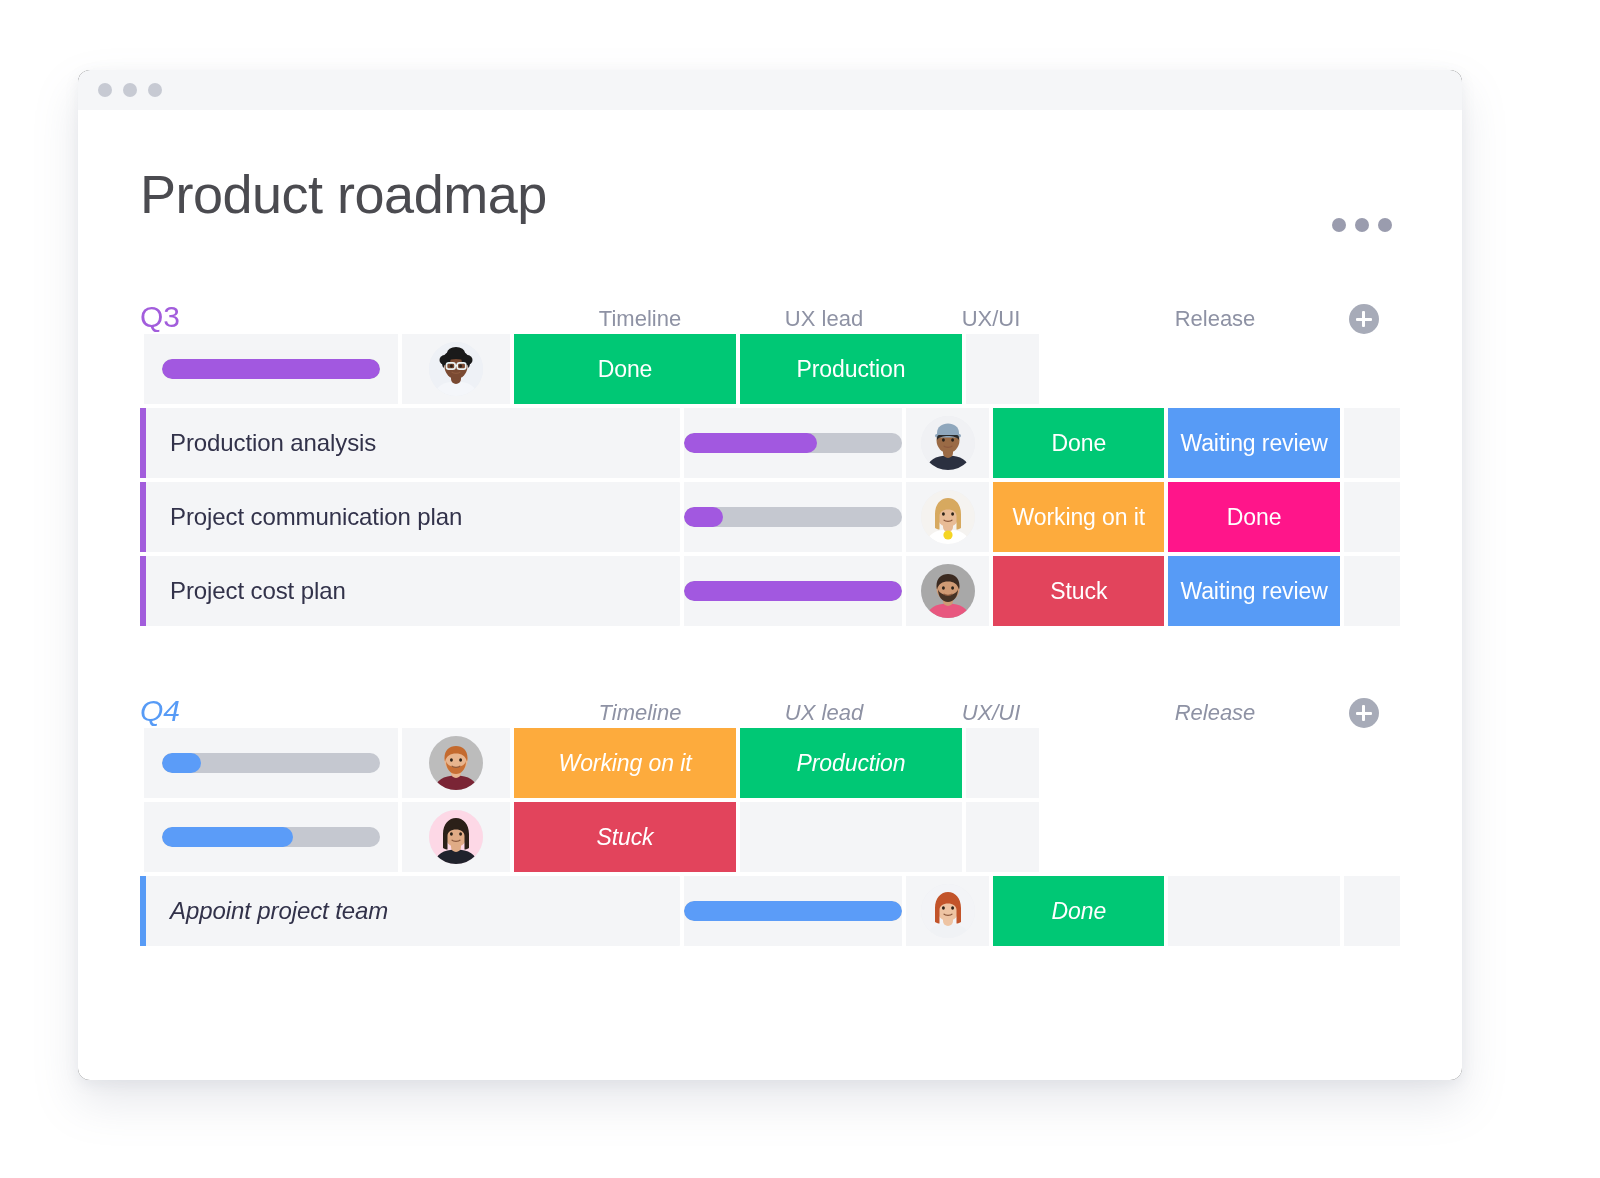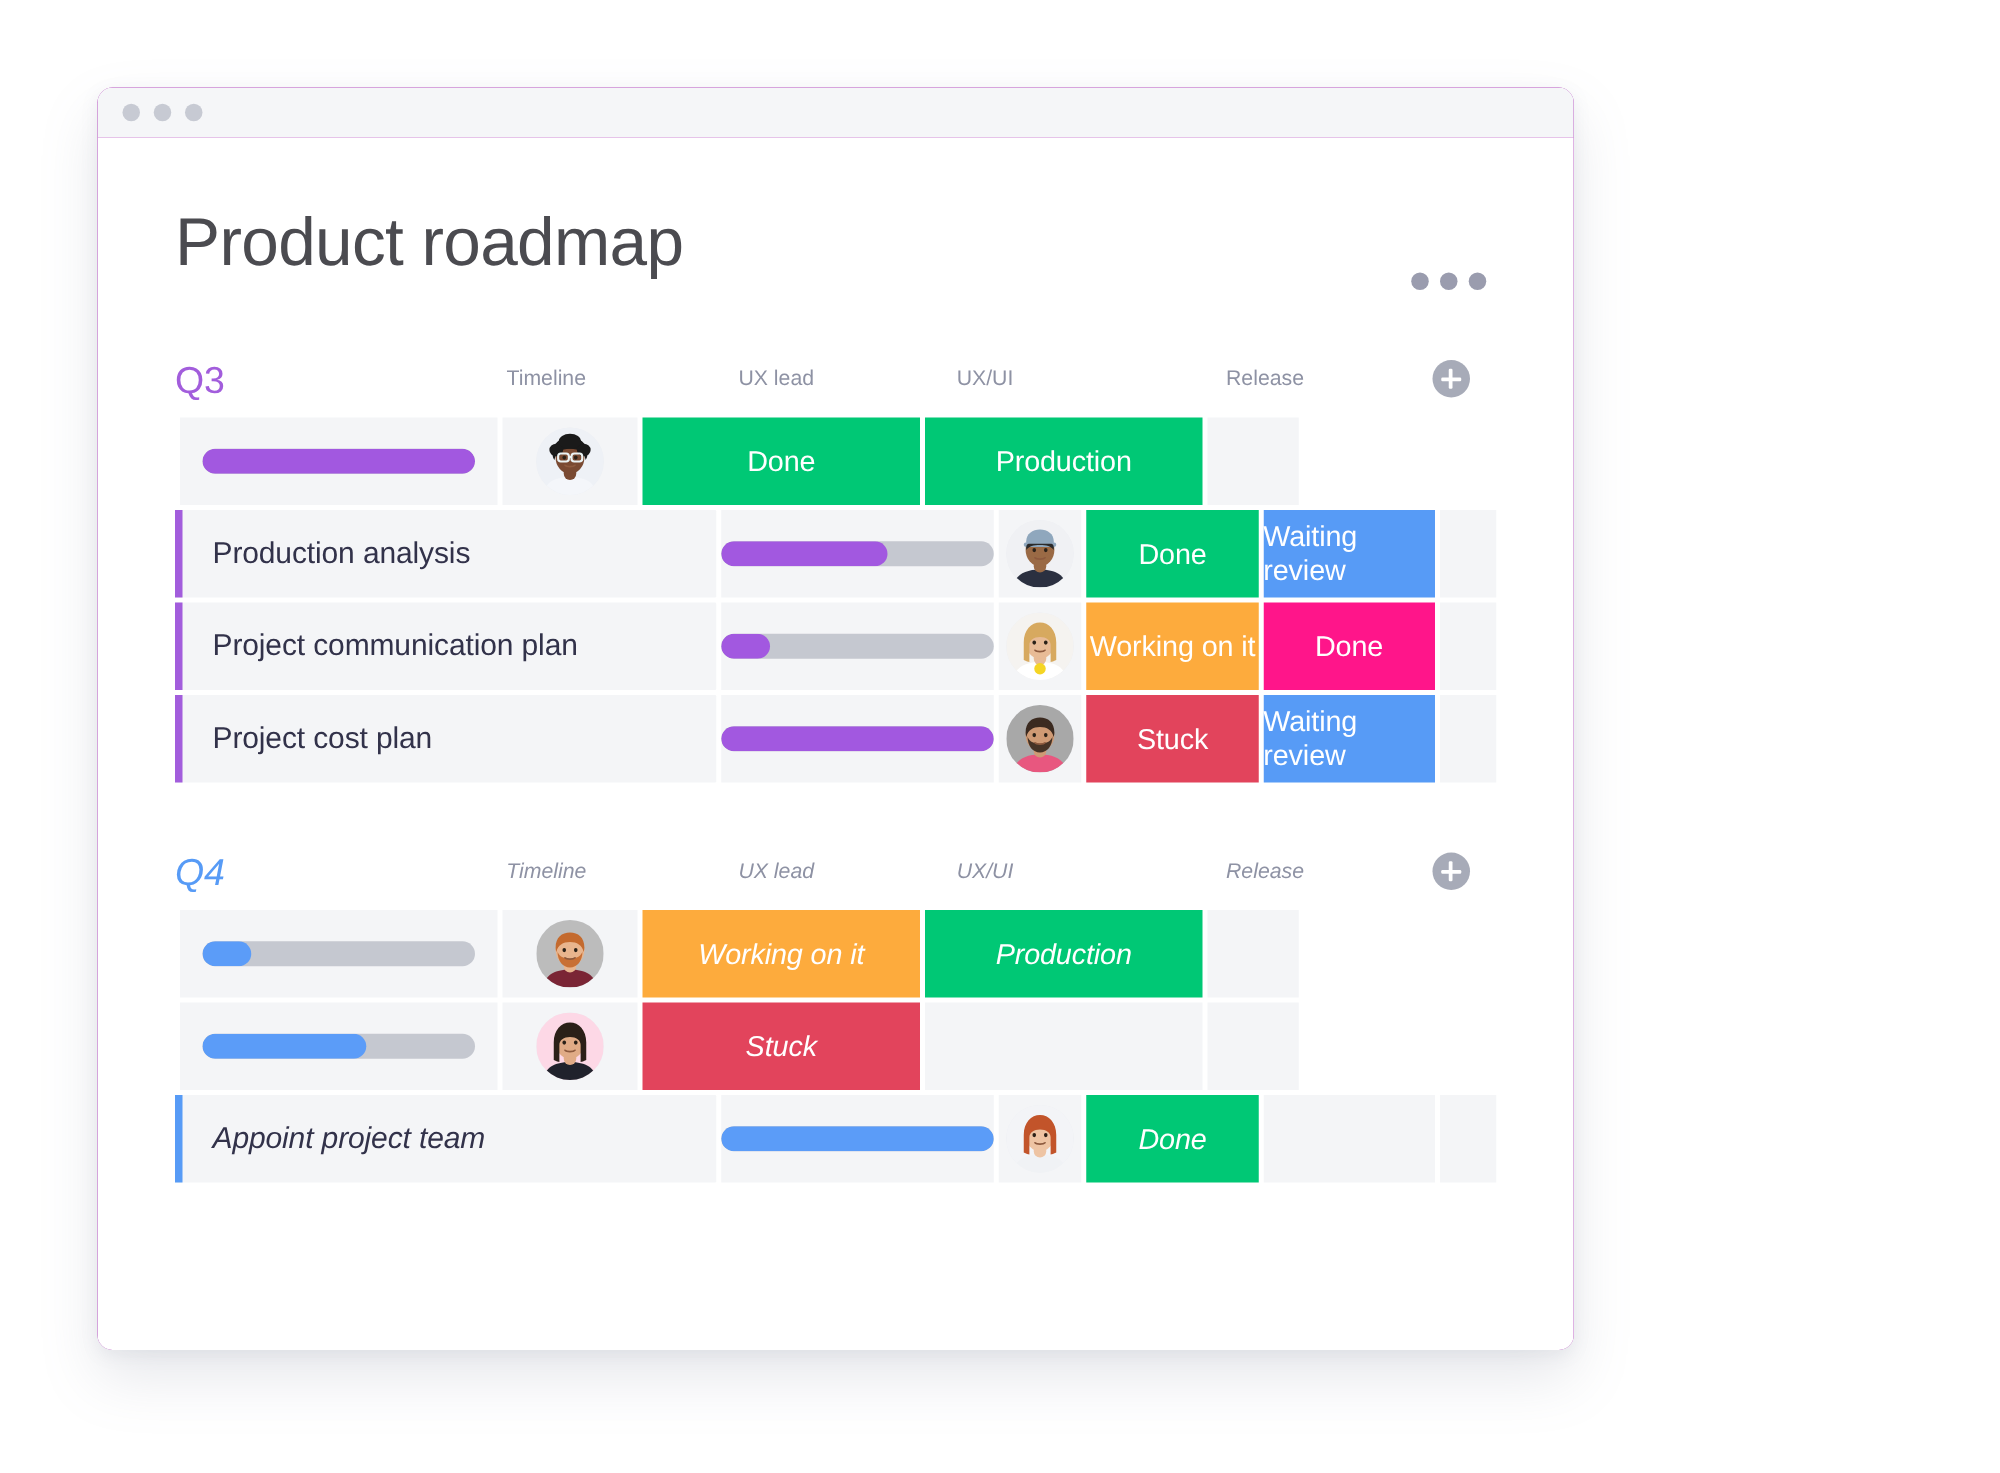--- a/index.html
+++ b/index.html
@@ -17,23 +17,23 @@
     width: 1600px;
     height: 1178px;
     background: #ffffff;
   }
 
   
   .window {
     position: absolute;
     left: 78px;
     top: 70px;
-    width: 1181px;
+    width: 1384px;
     height: 1010px;
-    background: #a21caf;
+    background: #404040;
     border-radius: 12px;
     box-shadow: 0 22px 46px rgba(120,128,150,0.18),
                 0 4px 14px rgba(120,128,150,0.10);
     overflow: hidden;
   }
 
   .titlebar {
     height: 40px;
     background: #f5f6f8;
     display: flex;
@@ -83,38 +83,38 @@
     display: block;
   }
 
   
   .group { margin-top: 0; }
   .group.q3 { margin-top: 56px; }
   .group.q4 { margin-top: 56px; font-style: italic; }
 
   .group-head {
     display: flex;
-    align-items: flex-start;
+    align-items: flex-end;
     height: 46px;
   }
   .group-name {
     font-size: 30px;
     font-weight: 400;
     letter-spacing: -0.2px;
   }
   .group-name.purple { color: #a25ddc; }
   .group-name.blue  { color: #579bf6; }
 
   .head-cols {
     margin-left: auto;
     display: flex;
     align-items: center;
   }
   .col-h {
-    font-size: 17px;
+    font-size: 22px;
     color: #8e92a4;
     text-align: center;
     font-weight: 400;
   }
   .col-h.timeline { width: 258px; }
   .col-h.uxlead   { width: 110px; }
   .col-h.uxui     { width: 224px; }
   .col-h.release  { width: 224px; }
   .col-h.addcol   { width: 73px; display: flex; justify-content: center; }
 

